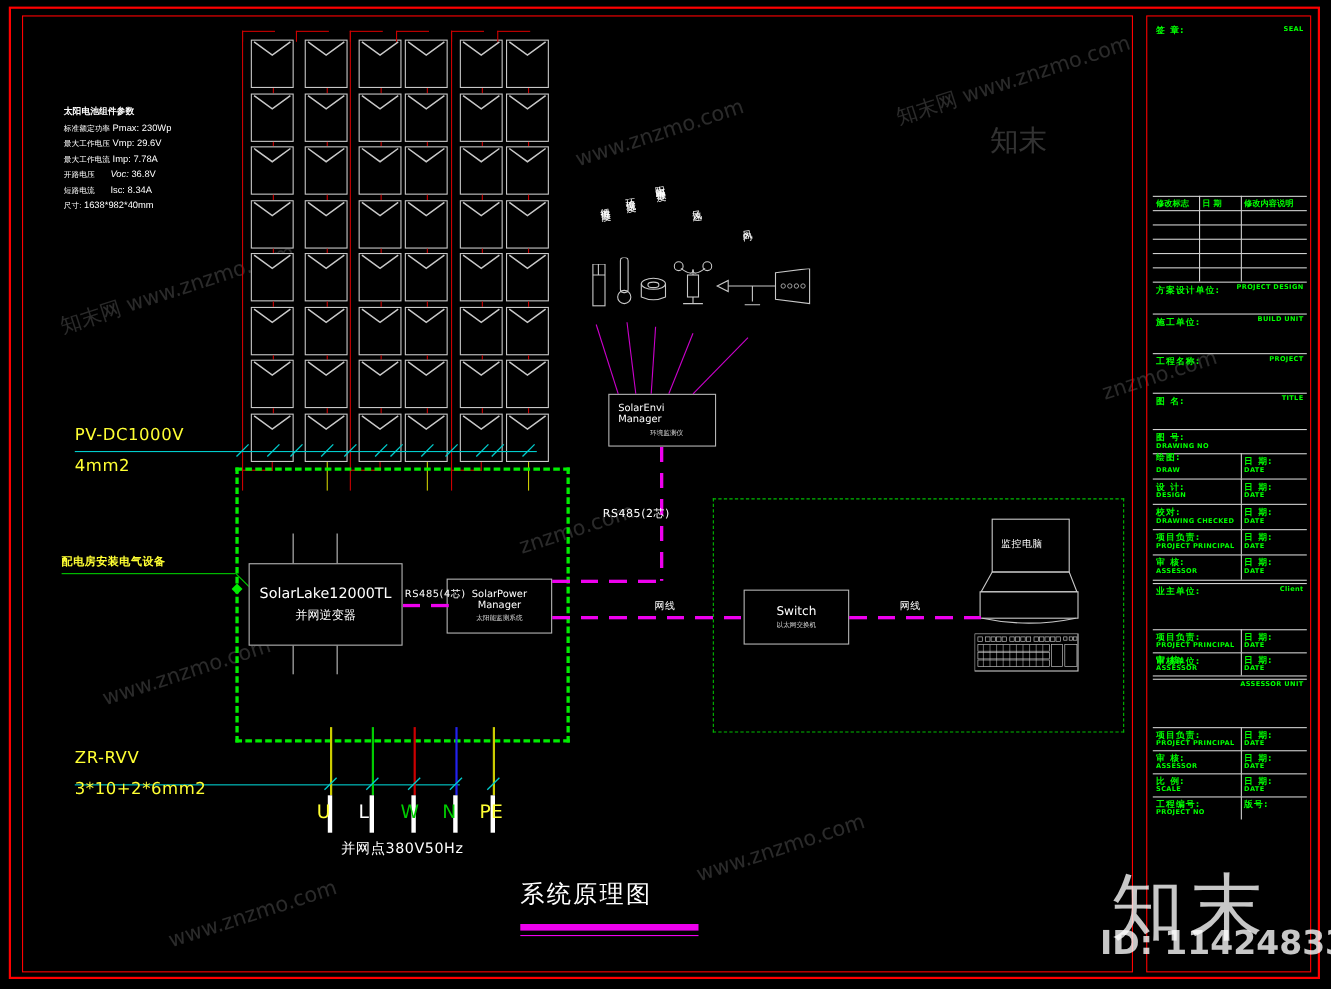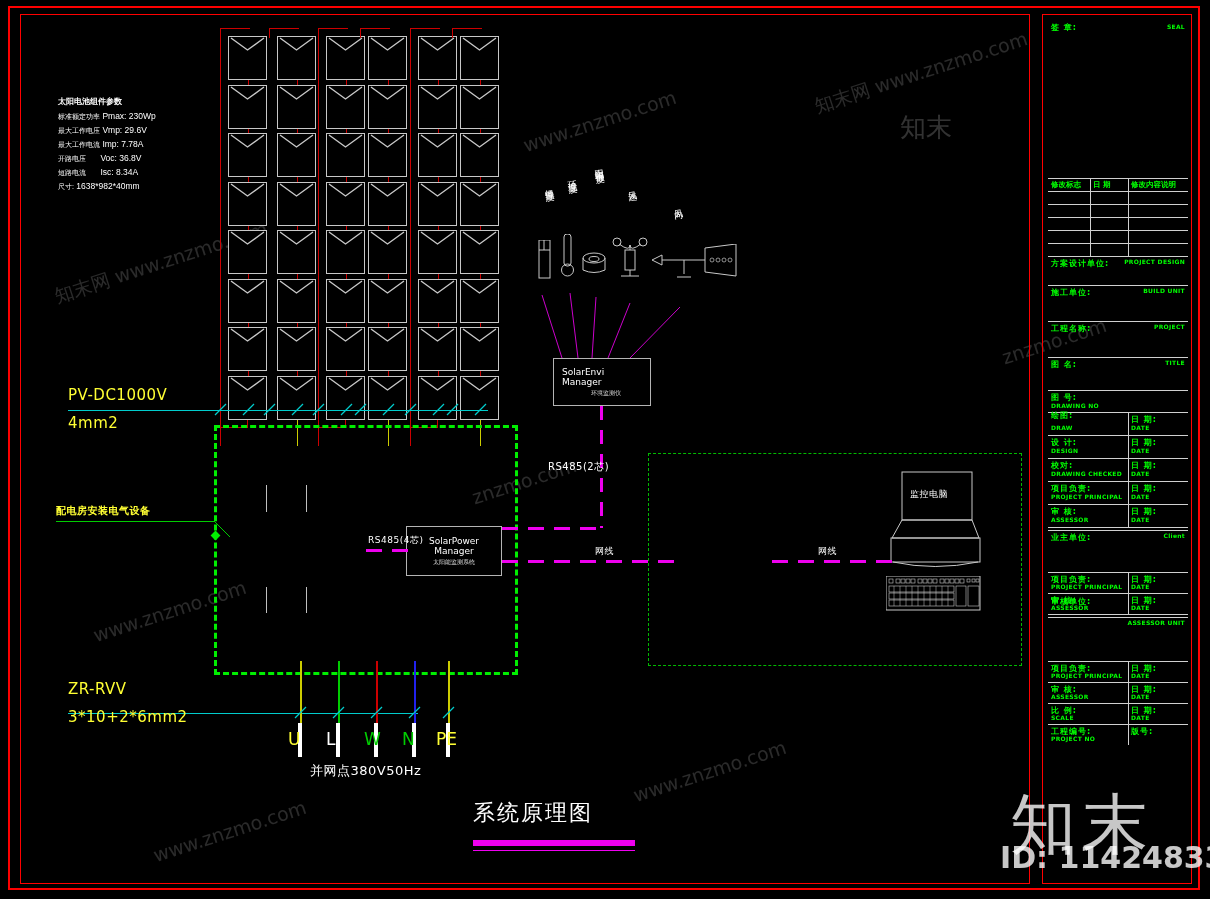--- a/index.html
+++ b/index.html
@@ -161,21 +161,21 @@
       <span>Vmp:</span>
       <span>29.6V</span>
     </div>
     <div class="spec-row" style="margin-top:3px;">
       <span class="cn">最大工作电流</span>
       <span>Imp:</span>
       <span>7.78A</span>
     </div>
     <div class="spec-row" style="margin-top:3px;">
       <span class="cn">开路电压</span>
-      <span style="margin-left:12px;">Voc:</span>
+      <span style="margin-left:12px;font-style:italic;">Voc:</span>
       <span>36.8V</span>
     </div>
     <div class="spec-row" style="margin-top:3px;">
       <span class="cn">短路电流</span>
       <span style="margin-left:12px;">Isc:</span>
       <span>8.34A</span>
     </div>
     <div class="spec-row" style="margin-top:3px;">
       <span class="cn">尺寸:</span>
       <span>1638*982*40mm</span>
@@ -497,39 +497,47 @@
         <line x1="0" y1="0" x2="16" y2="16" stroke="#00cc00" stroke-width="1"></line>
       </svg>
   </div>
   <div class="abs" style="left:212px; top:532px; width:7px; height:7px; background:#00ee00; transform:rotate(45deg);"></div>
 
   <div class="green-dash" style="left:214px; top:425px; width:304px; height:250px;"></div>
 
   <div class="green-dot-area" style="left:648px; top:453px; width:374px; height:213px;"></div>
 
 
+  <div class="box" style="left:226px; top:512px; width:140px; height:75px;">
+    <span class="en-main" style="font-size:13px;">SolarLake12000TL</span>
+    <span class="cn-main" style="margin-top:4px;">并网逆变器</span>
+  </div>
 
   <div class="box" style="left:406px; top:526px; width:96px; height:50px;">
     <span style="font-size:9px;">SolarPower</span>
     <span style="font-size:9px;">Manager</span>
     <span class="cn-sub">太阳能监测系统</span>
   </div>
 
 
   <div class="abs w-gray" style="left:266px; top:485px; width:1px; height:27px;"></div>
   <div class="abs w-gray" style="left:306px; top:485px; width:1px; height:27px;"></div>
   <div class="abs w-gray" style="left:266px; top:587px; width:1px; height:26px;"></div>
   <div class="abs w-gray" style="left:306px; top:587px; width:1px; height:26px;"></div>
 
   <div class="box" style="left:553px; top:358px; width:98px; height:48px; align-items:flex-start; padding-left:8px;">
     <span style="font-size:9px;">SolarEnvi</span>
     <span style="font-size:9px;">Manager</span>
     <span class="cn-sub" style="align-self:center;">环境监测仪</span>
   </div>
 
+  <div class="box" style="left:676px; top:536px; width:96px; height:50px;">
+    <span style="font-size:11px;">Switch</span>
+    <span class="cn-sub">以太网交换机</span>
+  </div>
 
   <div class="abs" style="left:890px; top:470px; width:120px; height:140px;">
     <svg width="120" height="140">
       <rect x="12" y="2" width="70" height="48" fill="none" stroke="#c8c8c8" stroke-width="1"></rect>
       <path d="M12 50 L2 68 L89 68 L82 50 Z" fill="none" stroke="#c8c8c8" stroke-width="1"></path>
       <rect x="1" y="68" width="89" height="24" fill="none" stroke="#c8c8c8" stroke-width="1"></rect>
       <path d="M3 92 Q45 101 88 92" fill="none" stroke="#c8c8c8" stroke-width="1"></path>
     </svg>
     <div class="cad-text" style="left:20px; top:18px; font-size:9px;">监控电脑</div>
     

